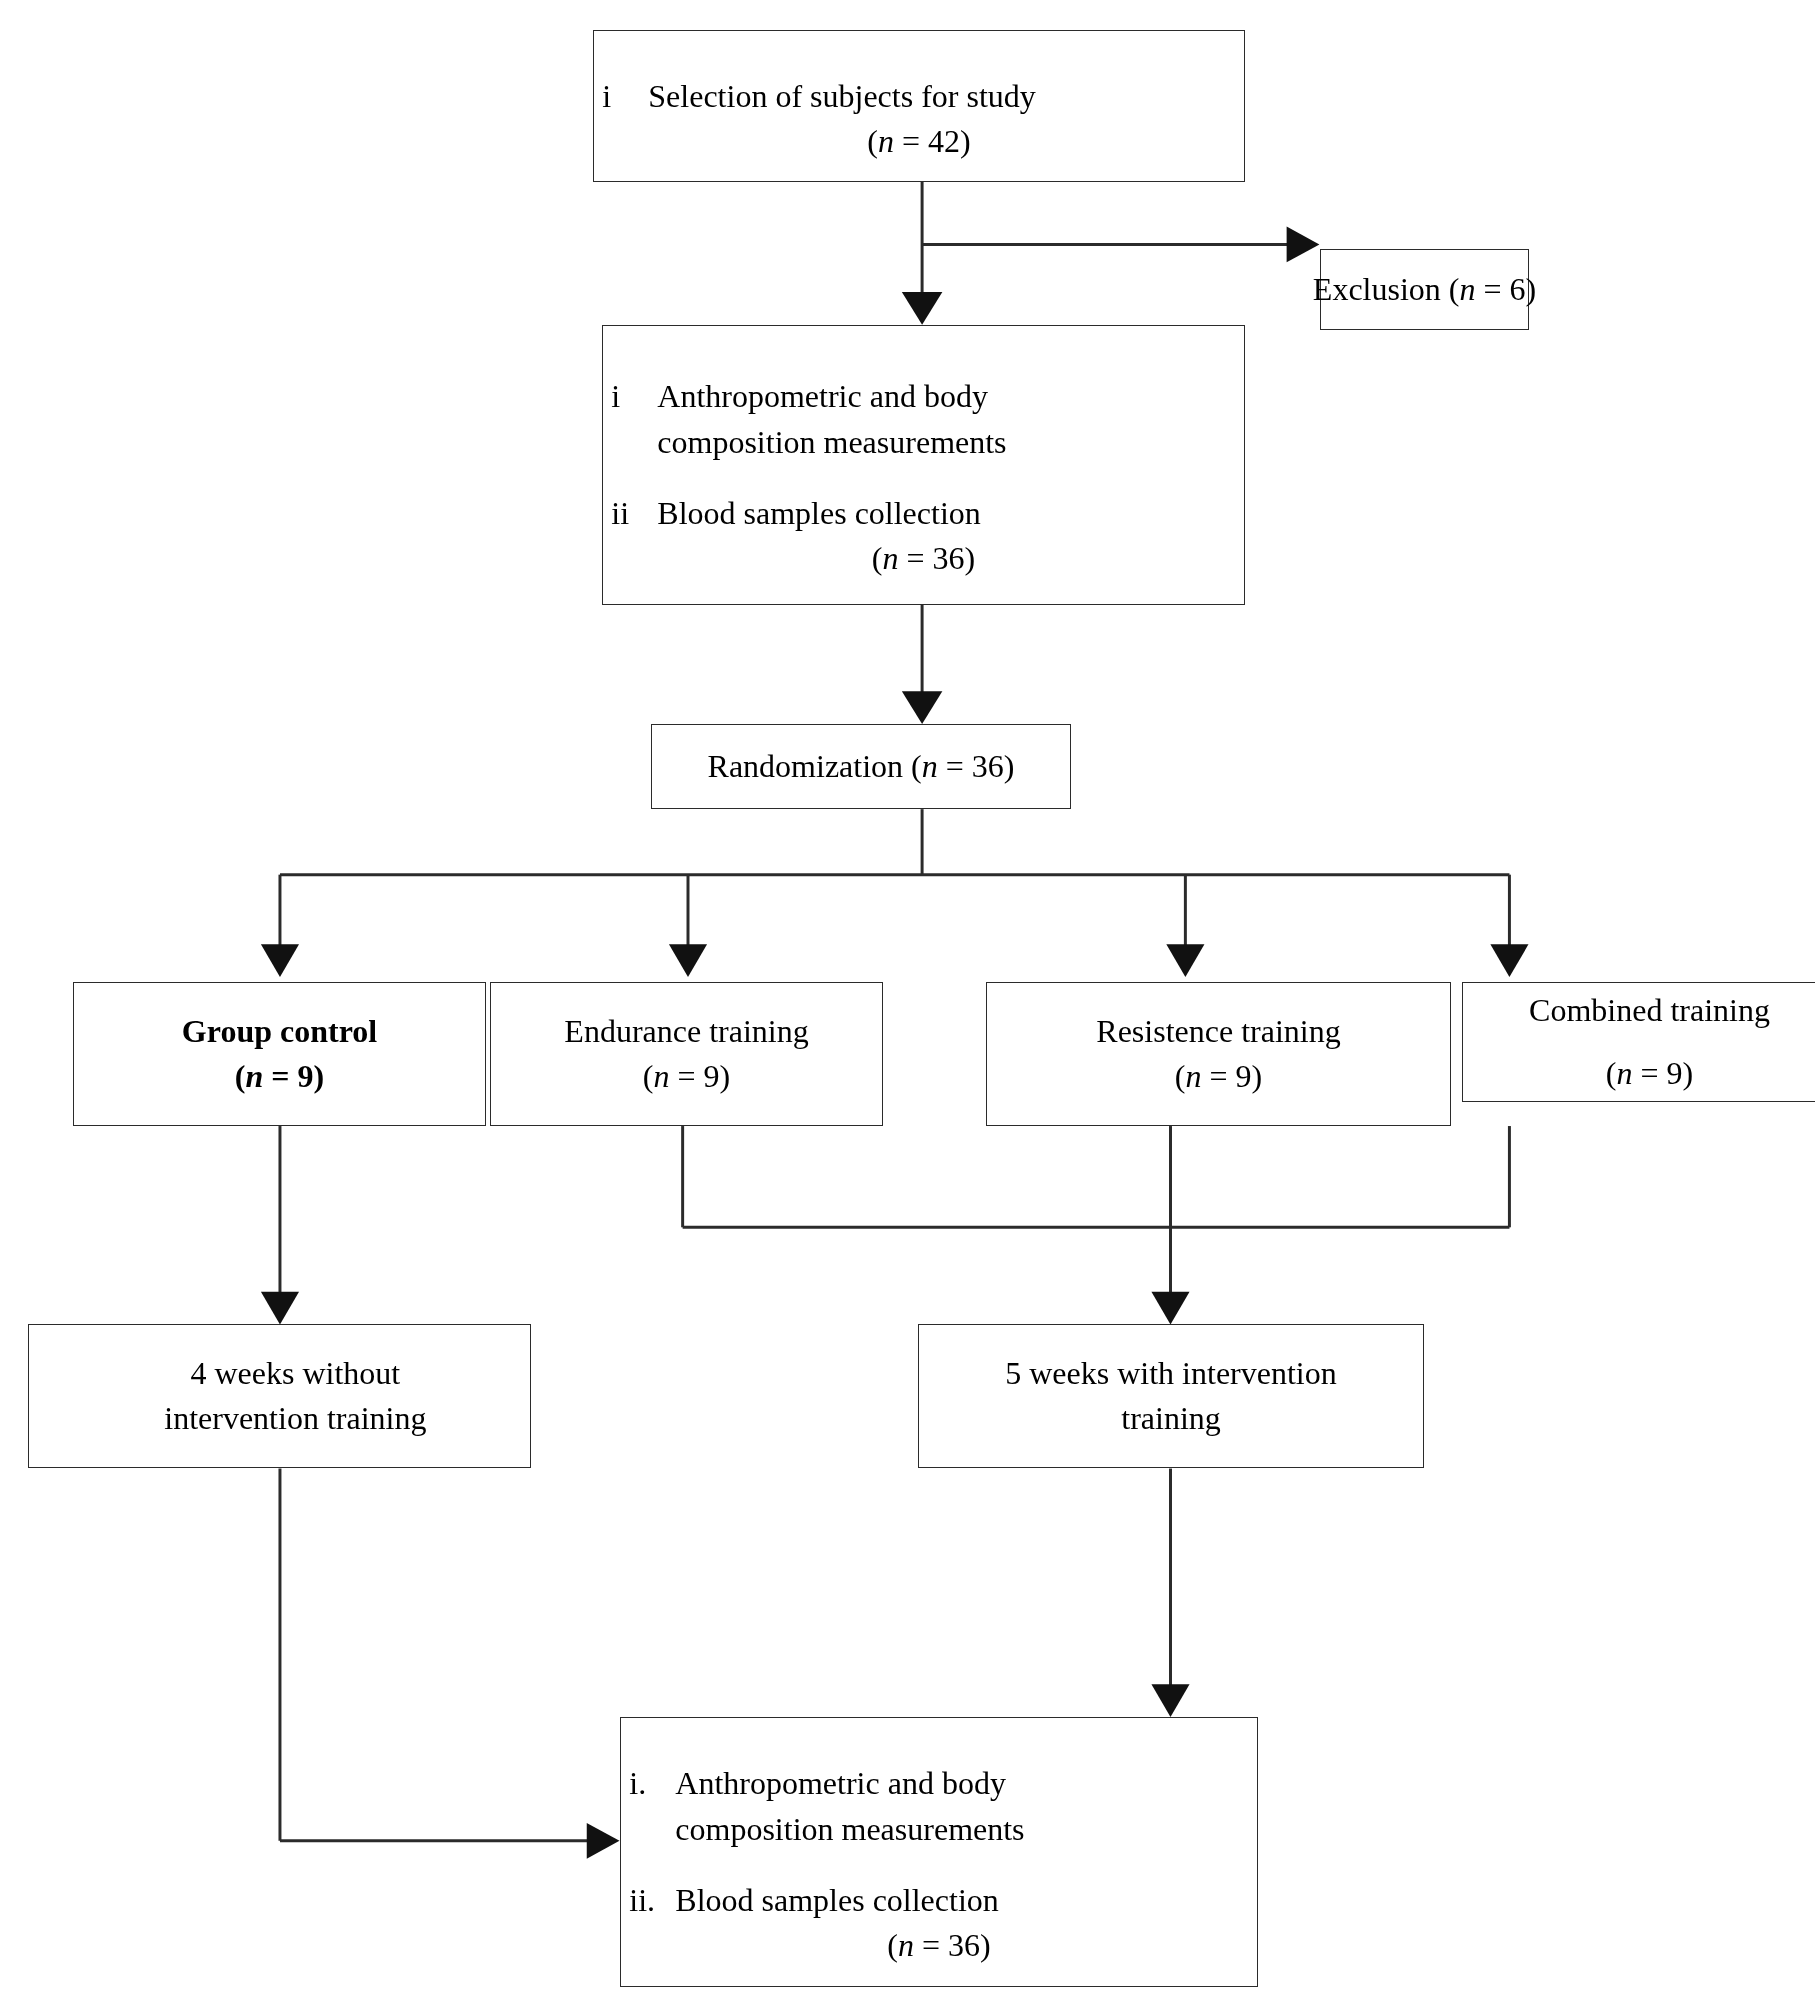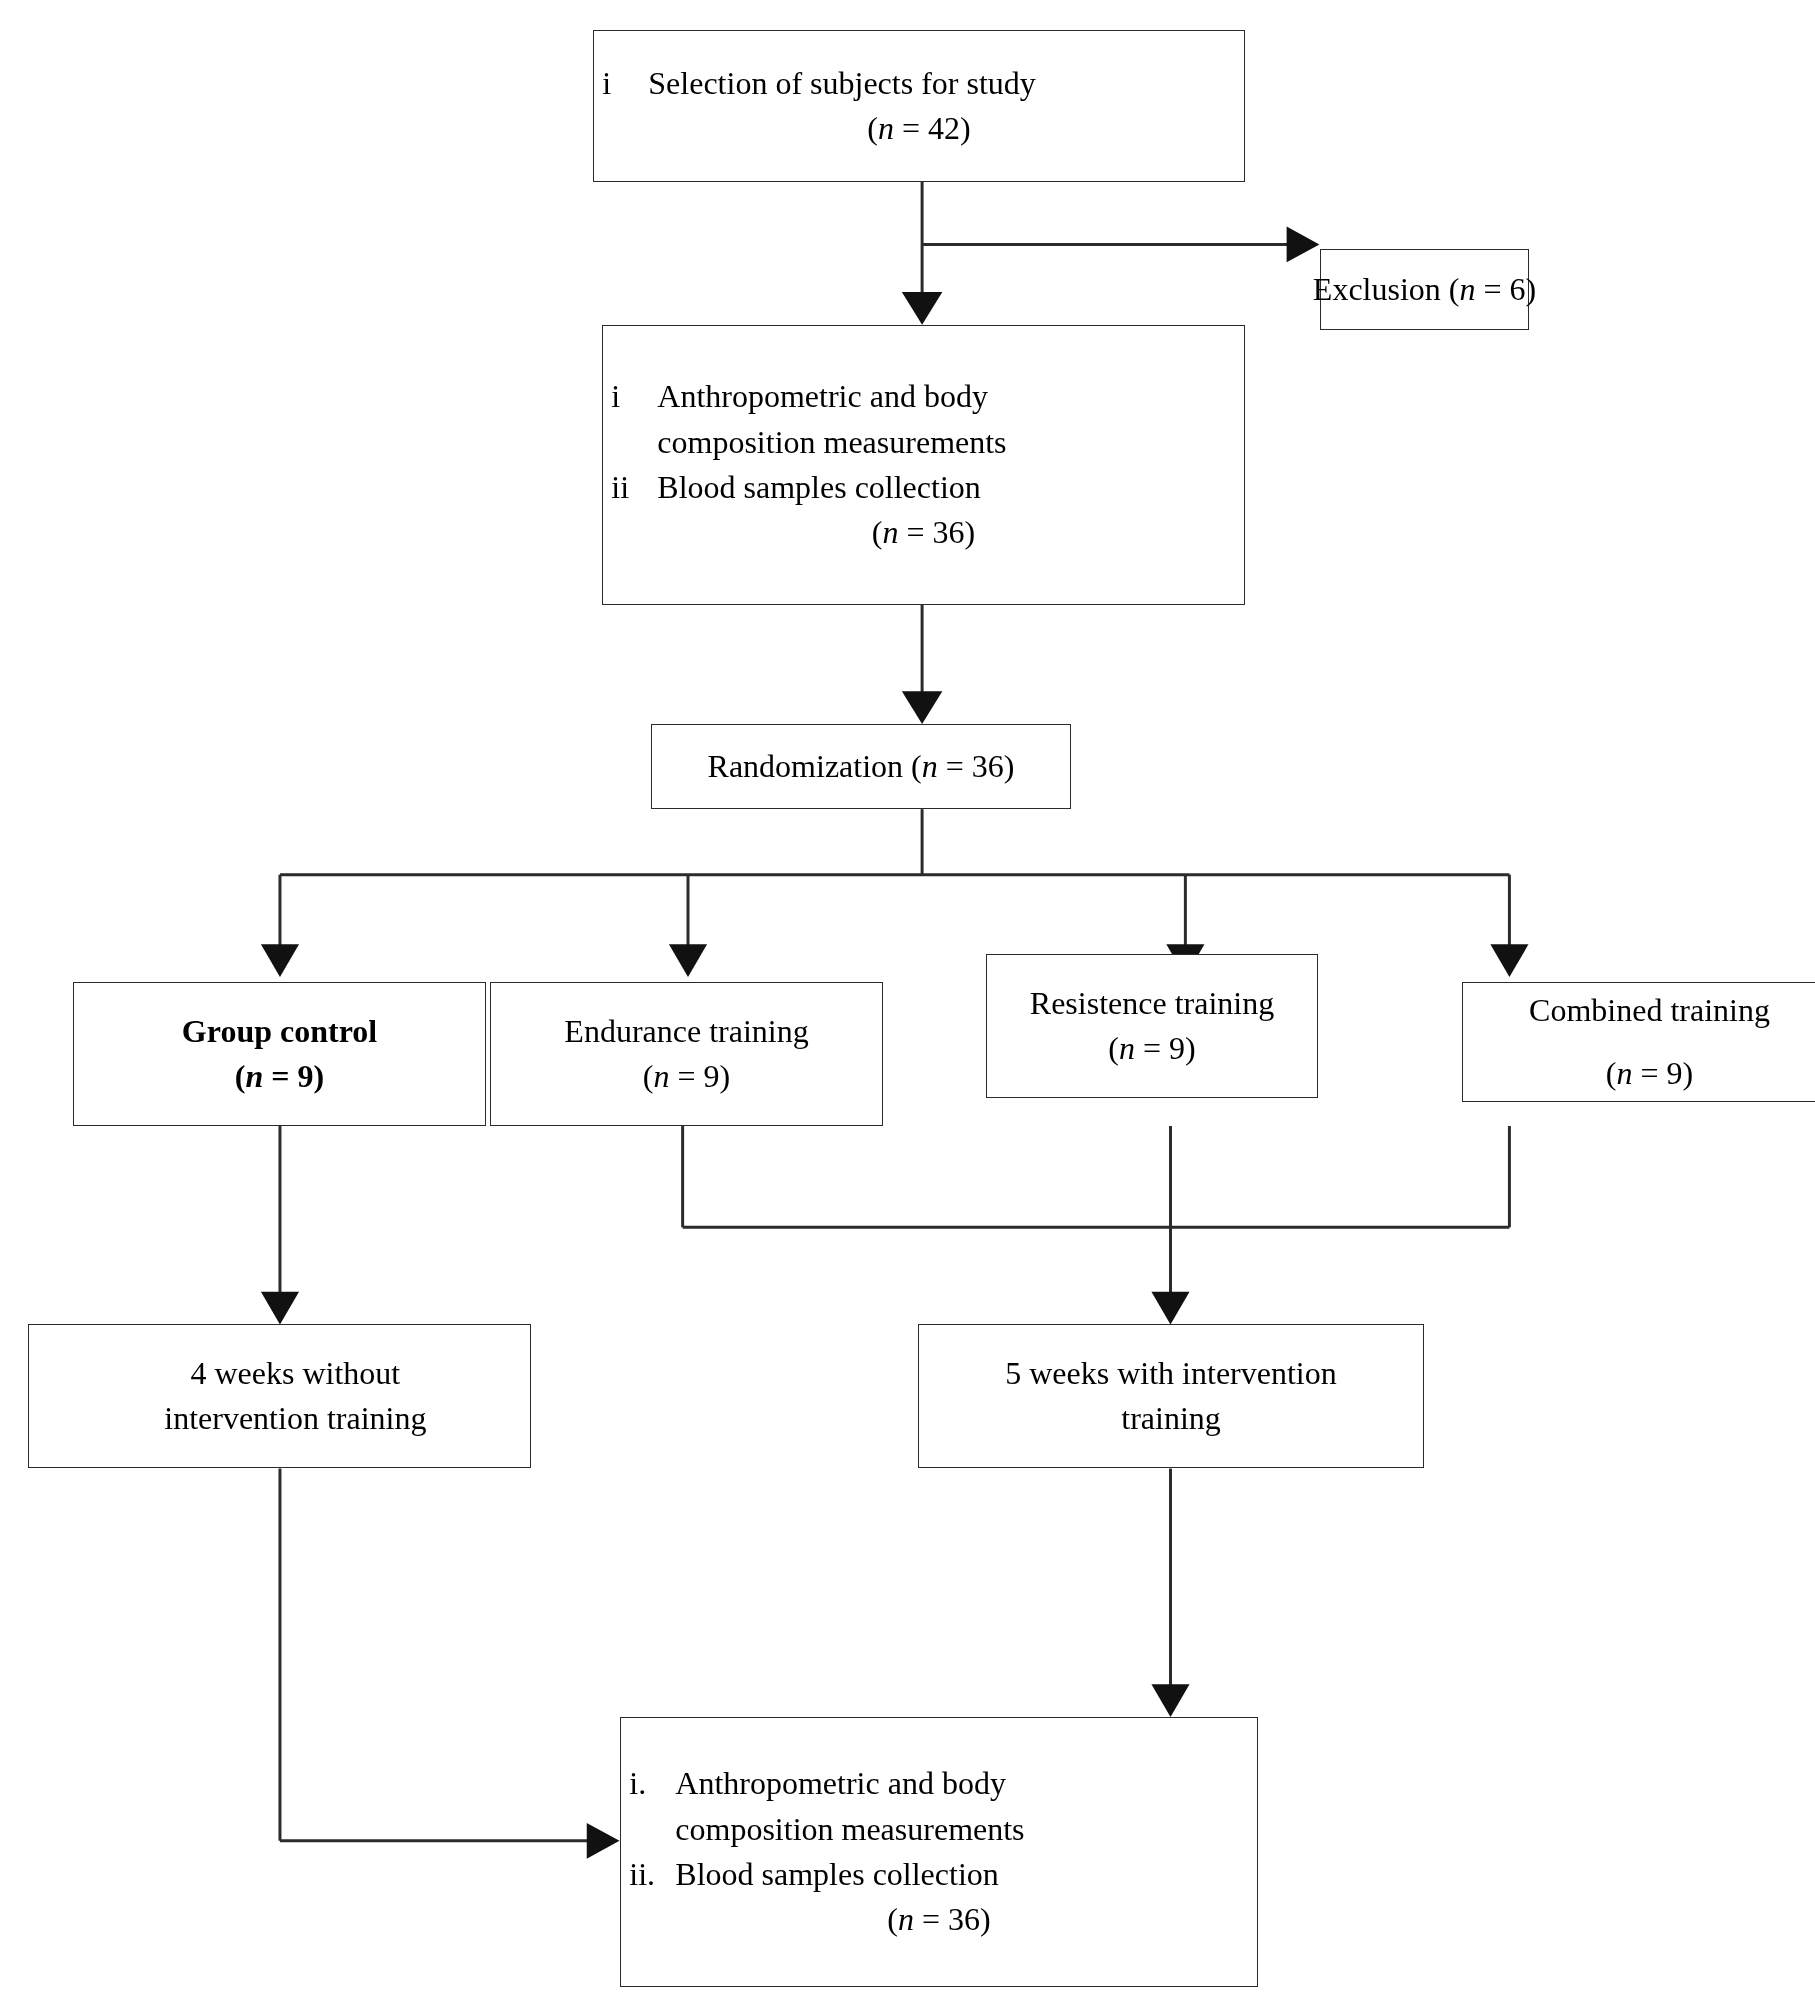--- a/index.html
+++ b/index.html
@@ -24,21 +24,21 @@
     text-align:center;
     font-size:32px;
     line-height:1.42;
     padding:3.6px 8.3px;
   }
   .node .line{display:block;white-space:nowrap;}
   .node.left-list{align-items:flex-start;text-align:left;}
   .node.left-list .row{display:flex;align-items:baseline;white-space:nowrap;}
   .node.left-list .marker{display:inline-block;min-width:46px;flex:0 0 auto;}
   .node.left-list .marker.wide{min-width:46px;}
-  .node.left-list .body{display:block;}
+  .node.left-list .body{display:block;margin-top:26px;}
   .node.left-list .indent{display:block;padding-left:46px;}
   .node.left-list .center{display:block;width:100%;text-align:center;}
   em.nvar{font-style:italic;}
   svg#wires{position:absolute;left:0;top:0;width:1815px;height:2015px;pointer-events:none;}
   svg#wires line, svg#wires path{stroke:#2b2b2b;stroke-width:5;fill:none;}
   svg#wires polygon{fill:#111111;}
 </style>
 </head>
 <body>
 
@@ -117,21 +117,21 @@
     <span class="line">Group control</span>
     <span class="line"><span>(</span><em class="nvar">n</em><span> = 9)</span></span>
   </div>
 
   <div class="node" style="left:490px; top:982px; width:393px; height:144px;">
     <span class="line">Endurance training</span>
     <span class="line"><span>(</span><em class="nvar">n</em><span> = 9)</span></span>
     </div>
   </div>
 
-  <div class="node" style="left:986px; top:954px; width:332px; height:144px;">
+  <div class="node" style="left:986px; top:982px; width:465px; height:144px;">
     <span class="line">Resistence training</span>
     <span class="line"><span>(</span><em class="nvar">n</em><span> = 9)</span></span>
   </div>
 
   <div class="node" style="left:1462px; top:982px; width:375px; height:120px;gap:18px;">
     <span class="line">Combined training</span>
     <span class="line"><span>(</span><em class="nvar">n</em><span> = 9)</span></span>
   </div>
 
   <div class="node" style="left:28px; top:1324px; width:503px; height:144px;padding-left:40px;">

